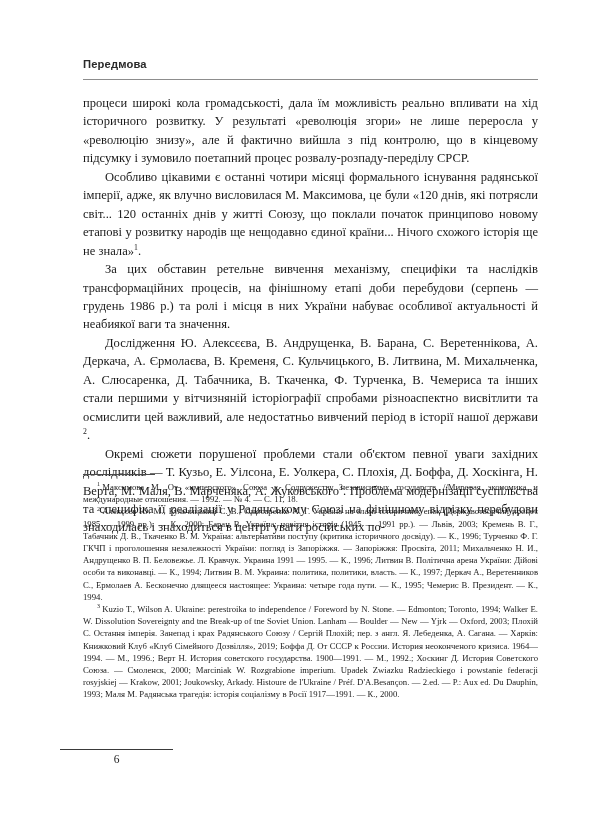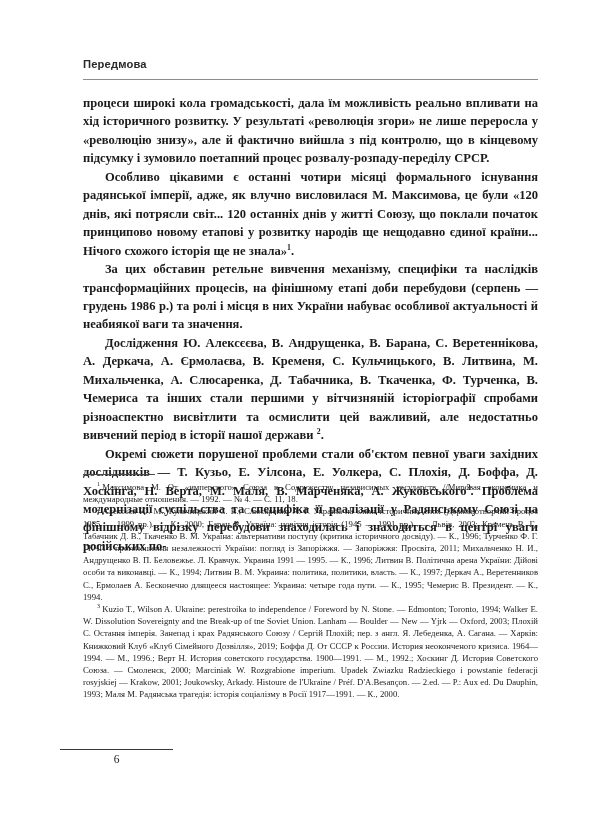--- a/index.html
+++ b/index.html
@@ -48,21 +48,20 @@
     height: 1.6px;
     background: #8d8d8d;
   }
 
   
   .body-text {
     position: absolute;
     left: 83px;
     top: 94px;
     width: 455px;
-    font-weight: bold;
   }
   .para {
     margin: 0;
     font-size: 12.55px;
     line-height: 18.45px;
     text-align: justify;
     text-indent: 22px;
     hyphens: manual;
     word-spacing: 0.1px;
   }

